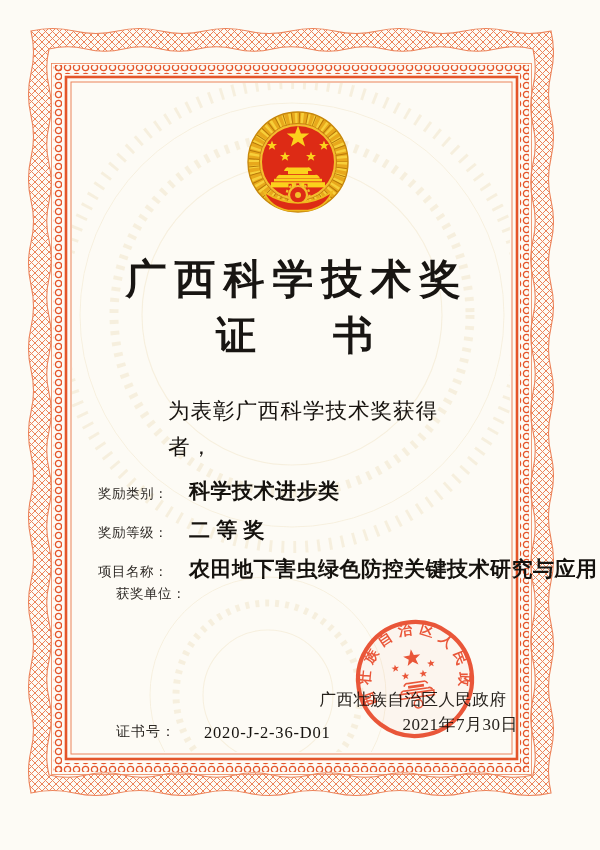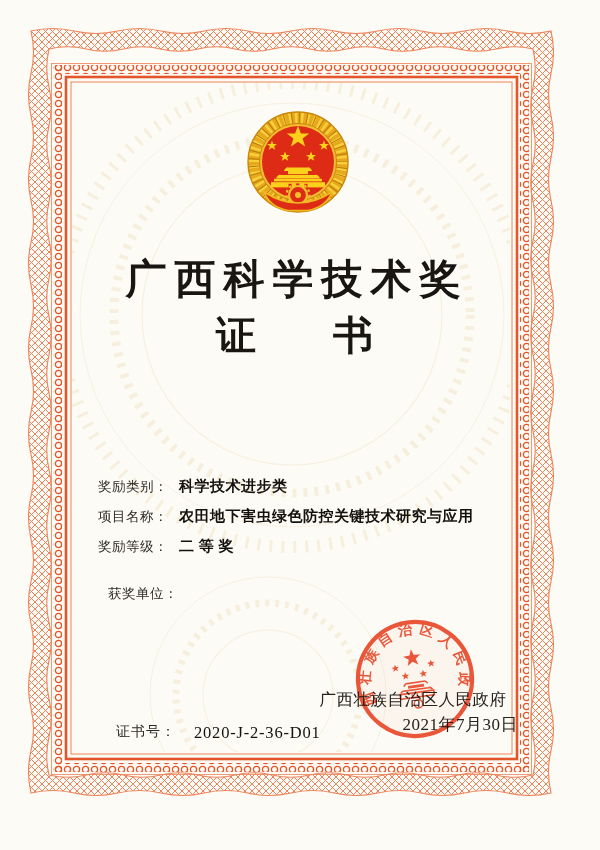--- a/index.html
+++ b/index.html
@@ -26,41 +26,41 @@
   .citation{
     position:absolute;left:130px;top:393px;width:352px;
     font-size:21.5px;line-height:36px;color:#17130f;letter-spacing:1px;
   }
   .citation .l1{padding-left:38px;display:block;}
   .citation .l2{display:block;}
 
   .fields{position:absolute;left:98px;top:477px;}
   .frow{display:flex;align-items:baseline;margin-bottom:11px;font-family:Liberation Serif, serif;}
   .flabel{font-size:13.5px;color:#2e2a26;letter-spacing:0.5px;min-width:57px;}
-  .fvalue{font-size:15px;font-weight:700;color:#15120e;margin-left:11px;letter-spacing:0.5px;}
-
-  .awardee{position:absolute;left:108px;top:583px;display:flex;align-items:center;}
+  .fvalue{font-size:21px;font-weight:700;color:#15120e;margin-left:21px;letter-spacing:0.5px;}
+
+  .awardee{position:absolute;left:116px;top:583px;display:flex;align-items:center;}
   .awardee .flabel{padding-top:2px;}
   .awardee .fvalue{line-height:20.5px;white-space:pre-line;width:356px;}
 
   .issuer{
     position:absolute;left:308px;top:689px;width:210px;text-align:center;
     font-size:16.5px;color:#26221d;letter-spacing:0.5px;
   }
   .issue-date{
     position:absolute;left:308px;top:713px;width:210px;text-align:right;
     font-size:17px;color:#26221d;letter-spacing:0.5px;
   }
   .seal{
     position:absolute;left:347px;top:611px;width:136px;height:136px;z-index:3;
     mix-blend-mode:multiply;opacity:0.93;
   }
   .certno{position:absolute;left:116px;top:723px;display:flex;align-items:flex-start;z-index:2;}
   .certno .cl{font-size:14px;color:#2e2a26;letter-spacing:1px;}
-  .certno .cv{font-size:16.5px;color:#15120e;margin-left:18px;letter-spacing:0.8px;}
+  .certno .cv{font-size:16.5px;color:#15120e;margin-left:28px;letter-spacing:0.8px;}
 </style>
 </head>
 <body>
 
 <div class="page">
 
   <svg id="deco" width="600" height="850" viewBox="0 0 600 850">
       <defs>
         <pattern id="net" width="7" height="7" patternUnits="userSpaceOnUse">
           <path d="M0 0L7 7M7 0L0 7" stroke="#ec835a" stroke-width="1" fill="none"></path>
@@ -129,34 +129,35 @@
       <circle cx="0" cy="33" r="9" fill="#dd2b15" stroke="#f3c02c" stroke-width="2.2"></circle>
       <circle cx="0" cy="33" r="3" fill="#f3c02c"></circle>
 
       <path d="M-34 30 Q0 52 34 30 Q28 45 10 48.5 L-10 48.5 Q-28 45 -34 30 Z" fill="#dd2b15" stroke="#efb91f" stroke-width="1.6"></path>
     </svg>
 
     <div class="title title-main">广西科学技术奖</div>
     <div class="title title-sub">证 书</div>
 
     <div class="citation">
+      <span class="l1">为表彰广西科学技术奖获得者，</span>
     </div>
 
     <div class="fields">
       <div class="frow">
         <span class="flabel">奖励类别：</span>
         <span class="fvalue">科学技术进步类</span>
       </div>
       <div class="frow">
+        <span class="flabel">奖励等级：</span>
+        <span class="fvalue">二 等 奖</span>
+      </div>
+      <div class="frow">
         <span class="flabel">项目名称：</span>
         <span class="fvalue">农田地下害虫绿色防控关键技术研究与应用</span>
-      </div>
-      <div class="frow">
-        <span class="flabel">奖励等级：</span>
-        <span class="fvalue">二 等 奖</span>
       </div>
     </div>
 
     <div class="awardee">
       <span class="flabel">获奖单位：</span>
     </div>
 
     <div class="issuer">广西壮族自治区人民政府</div>
     <div class="issue-date">2021年7月30日</div>
 

